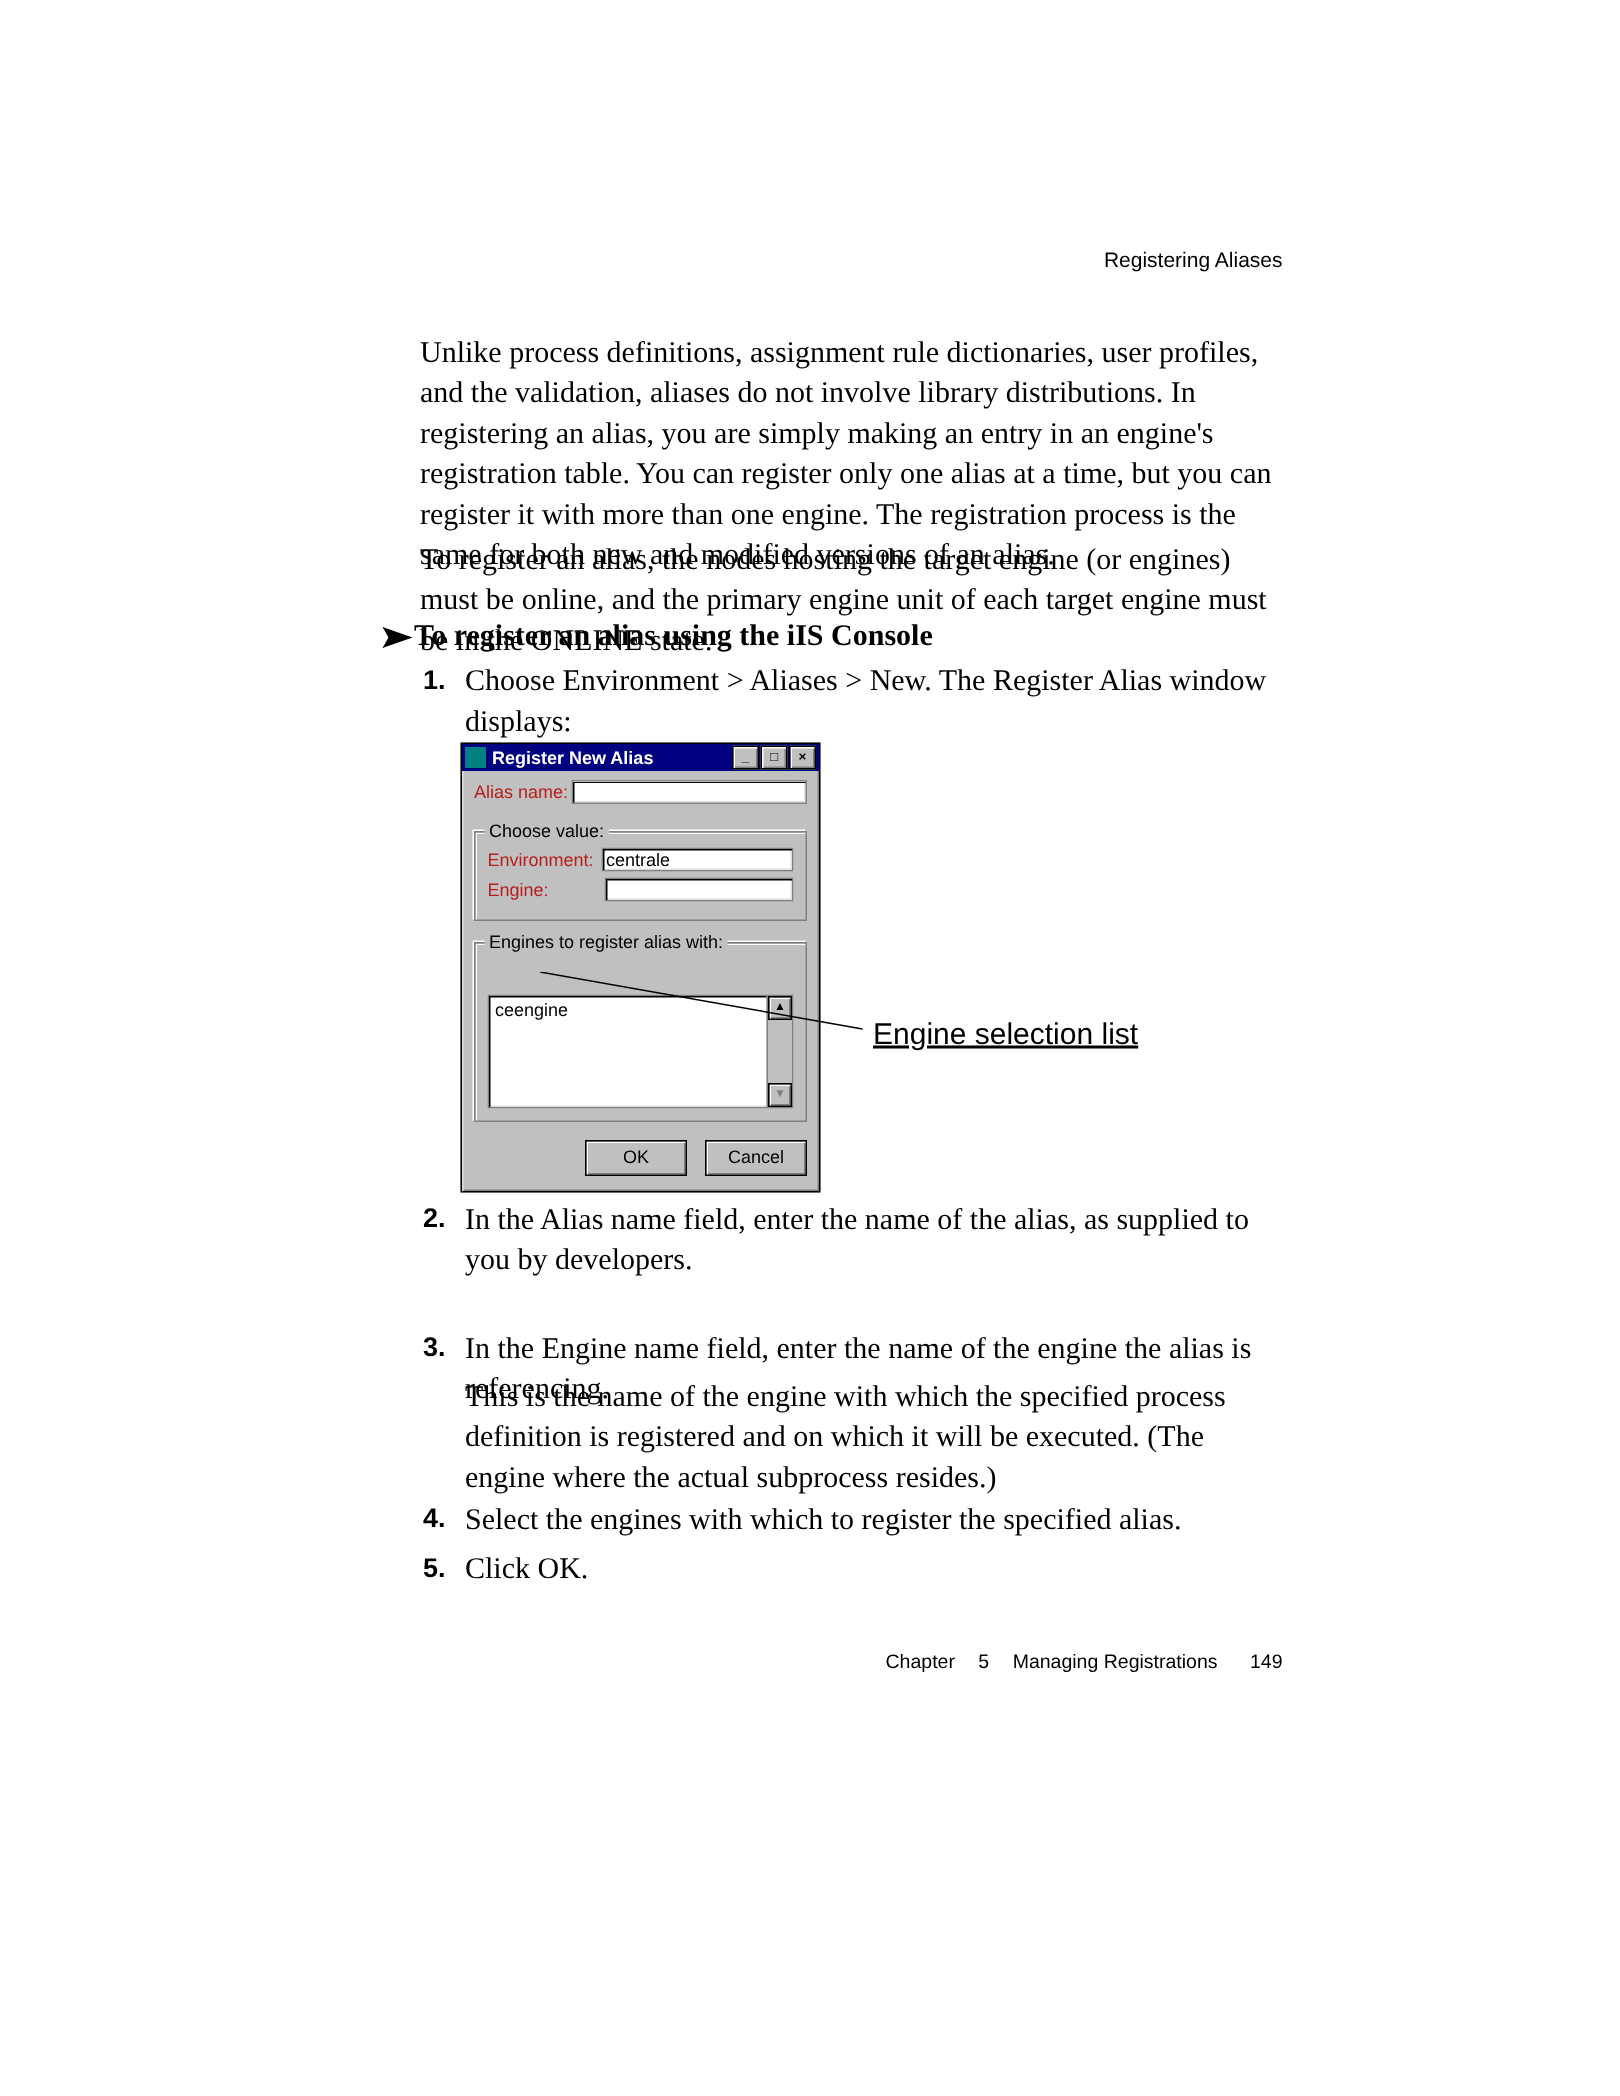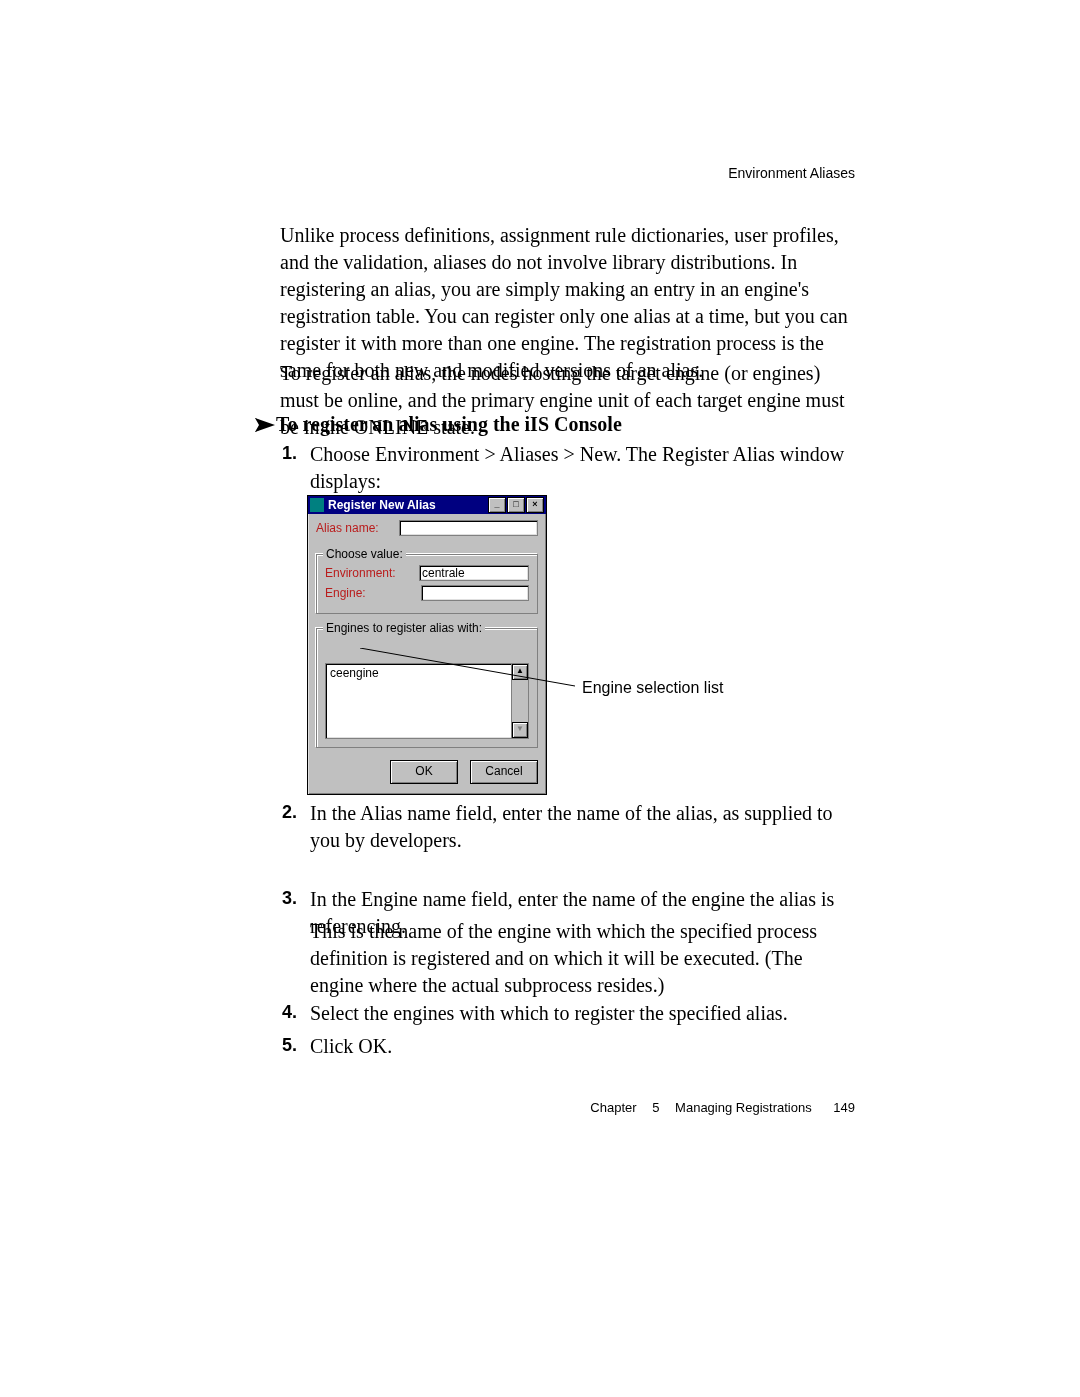--- a/index.html
+++ b/index.html
@@ -116,21 +116,21 @@
   }
   .dlg-body { padding: 6px 8px 10px 8px; }
   .row { display: flex; align-items: center; margin-bottom: 4px; }
   .lbl { font-size: 12px; color: #b91c1c; }
   .inp {
     background: #fff;
     border: 1px solid #808080;
     box-shadow: inset 1px 1px 0 #000, inset -1px -1px 0 #dfdfdf;
     height: 16px;
     flex: 1;
-    margin-left: 20px;
+    margin-left: 2px;
     padding: 0 2px;
     font-size: 12px;
     box-sizing: border-box;
   }
   .groupbox {
     border: 1px solid #808080;
     box-shadow: 1px 1px 0 #fff inset, -1px -1px 0 #fff;
     padding: 10px 8px 8px 8px;
     margin-top: 18px;
     position: relative;
@@ -190,40 +190,41 @@
 
   .callout-line {
     position: absolute;
     pointer-events: none;
   }
   .callout-text {
     position: absolute;
     left: 582px;
     top: 679px;
     font-family: Arial, Helvetica, sans-serif;
-    font-size: 16px;
+    font-size: 20px;
+    text-decoration: underline;
   }
 
   .footer {
     position: absolute;
     bottom: 282px;
     right: 225px;
     font-family: Arial, Helvetica, sans-serif;
     font-size: 13px;
   }
   .footer .chap { margin-right: 12px; }
   .footer .num  { margin-right: 12px; }
   .footer .pg   { margin-left: 18px; }
 </style>
 </head>
 <body>
 
 <div class="page">
 
-  <div class="header-right">Environment Aliases</div>
+  <div class="header-right">Registering Aliases</div>
 
   <div class="body-text para1">Unlike process definitions, assignment rule dictionaries, user profiles, and the validation, aliases do not involve library distributions. In registering an alias, you are simply making an entry in an engine's registration table. You can register only one alias at a time, but you can register it with more than one engine. The registration process is the same for both new and modified versions of an alias.</div>
 
   <div class="body-text para2">To register an alias, the nodes hosting the target engine (or engines) must be online, and the primary engine unit of each target engine must be in the ONLINE state.</div>
 
   <div class="proc-heading">
     <svg width="20" height="14" viewBox="0 0 20 14">
       <polygon points="0,0 14,7 0,14 4,7" fill="#000"></polygon>
       <polygon points="0,0 20,7 0,14 6,7" fill="#000"></polygon>
     </svg>

